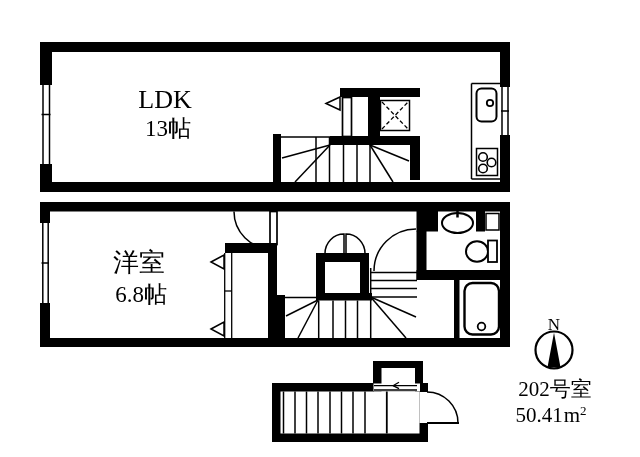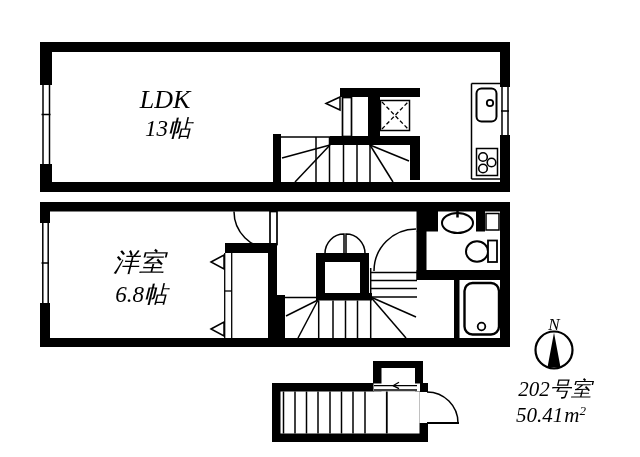--- a/index.html
+++ b/index.html
@@ -4,21 +4,21 @@
 <style>
   html, body {
     margin: 0;
     padding: 0;
     background: #ffffff;
     width: 640px;
     height: 457px;
     overflow: hidden;
     font-family: "Liberation Serif", "DejaVu Serif", serif;
   }
-  #plan-wrap { width: 640px; height: 384px; font-style: italic; }
+  #plan-wrap { width: 640px; height: 384px; }
   svg { display: block; }
   .wall { fill: #000000; }
   .thin { stroke: #000000; stroke-width: 1.5; fill: none; }
   .thin-light { stroke: #000000; stroke-width: 1.3; fill: none; }
   .fixture { stroke: #000000; stroke-width: 2; fill: #ffffff; }
   .leaf { stroke: #000000; stroke-width: 1.7; fill: #ffffff; }
   .tri { stroke: #000000; stroke-width: 1.5; fill: #ffffff; }
   .dashx { stroke: #000000; stroke-width: 1.3; fill: none; stroke-dasharray: 4 2.5; }
   .room-label { font-size: 26px; fill: #000000; text-anchor: middle; }
   .room-size { font-size: 23px; fill: #000000; text-anchor: middle; }

